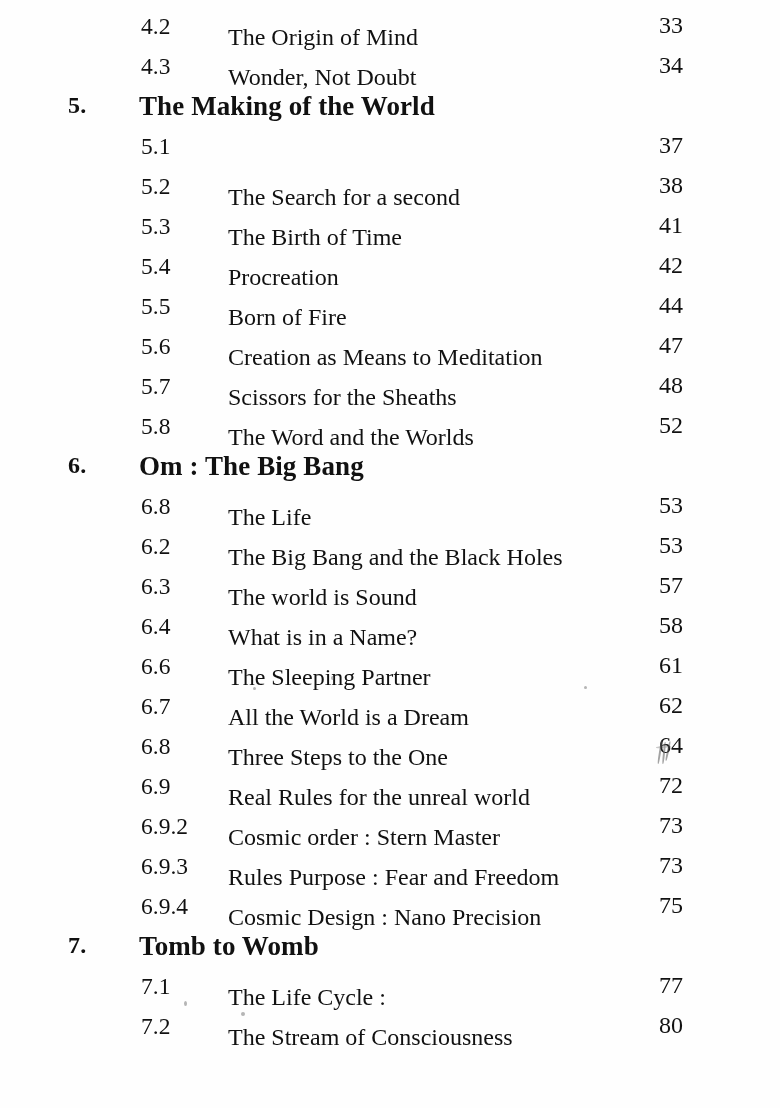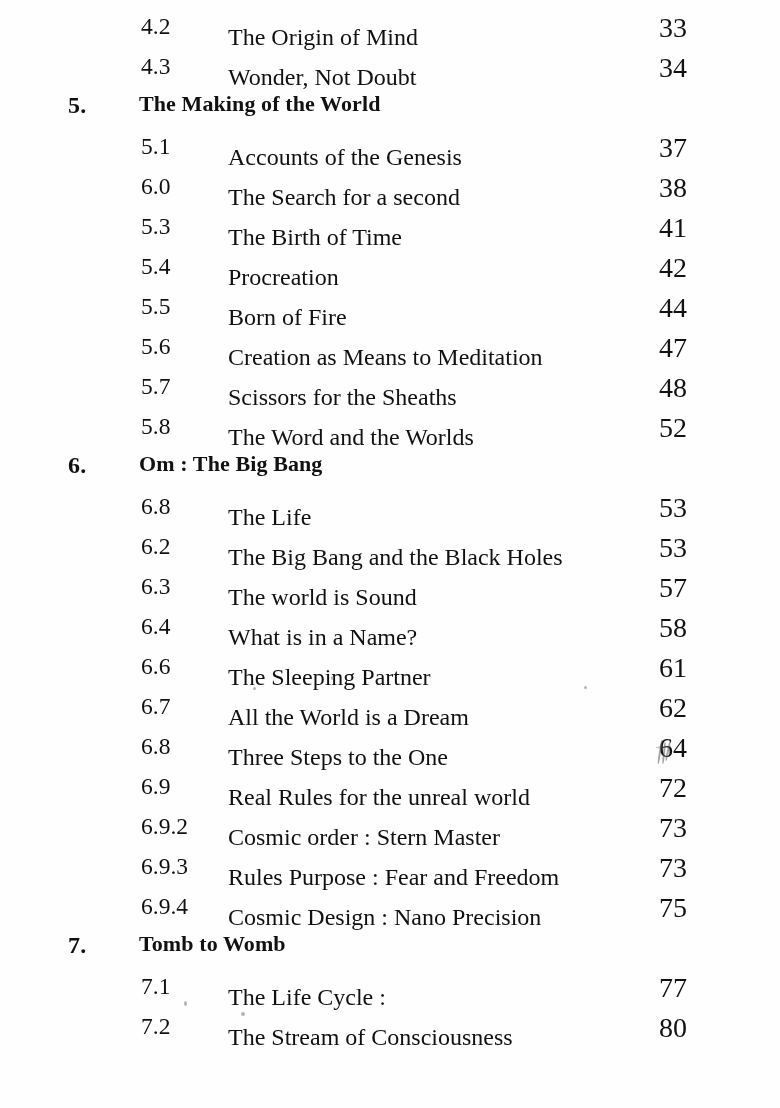--- a/index.html
+++ b/index.html
@@ -42,21 +42,21 @@
     top: 6px;
     width: 56px;
     font-size: 24px;
     font-weight: bold;
     letter-spacing: 0.2px;
   }
   .toc-row.chapter .title {
     position: absolute;
     left: 139px;
     top: 5px;
-    font-size: 22px;
+    font-size: 27px;
     font-weight: bold;
     letter-spacing: 0.1px;
     white-space: nowrap;
   }
 
   
   .toc-row.section .num-section {
     position: absolute;
     left: 141px;
     top: 7px;
@@ -70,21 +70,21 @@
     top: 6px;
     font-size: 24px;
     font-weight: normal;
     white-space: nowrap;
     margin-top: 12px;
   }
   .toc-row .page {
     position: absolute;
     left: 659px;
     top: 6px;
-    font-size: 28px;
+    font-size: 24px;
     font-weight: normal;
     white-space: nowrap;
   }
 
   
   .smudge {
     position: absolute;
     left: 656px;
     top: 14px;
     width: 18px;
@@ -127,25 +127,24 @@
         <span class="num-section">4.3</span>
         <span class="title">Wonder, Not Doubt</span>
         <span class="page">34</span>
       </div>
       <div class="toc-row chapter">
         <span class="num-chapter">5.</span>
         <span class="title">The Making of the World</span>
       </div>
       <div class="toc-row section">
         <span class="num-section">5.1</span>
-        <span class="title">Accounts of the Genesis</span>
         <span class="page">37</span>
       </div>
       <div class="toc-row section">
-        <span class="num-section">6.0</span>
+        <span class="num-section">5.2</span>
         <span class="title">The Search for a second</span>
         <span class="page">38</span>
       </div>
       <div class="toc-row section">
         <span class="num-section">5.3</span>
         <span class="title">The Birth of Time</span>
         <span class="page">41</span>
       </div>
       <div class="toc-row section">
         <span class="num-section">5.4</span>

